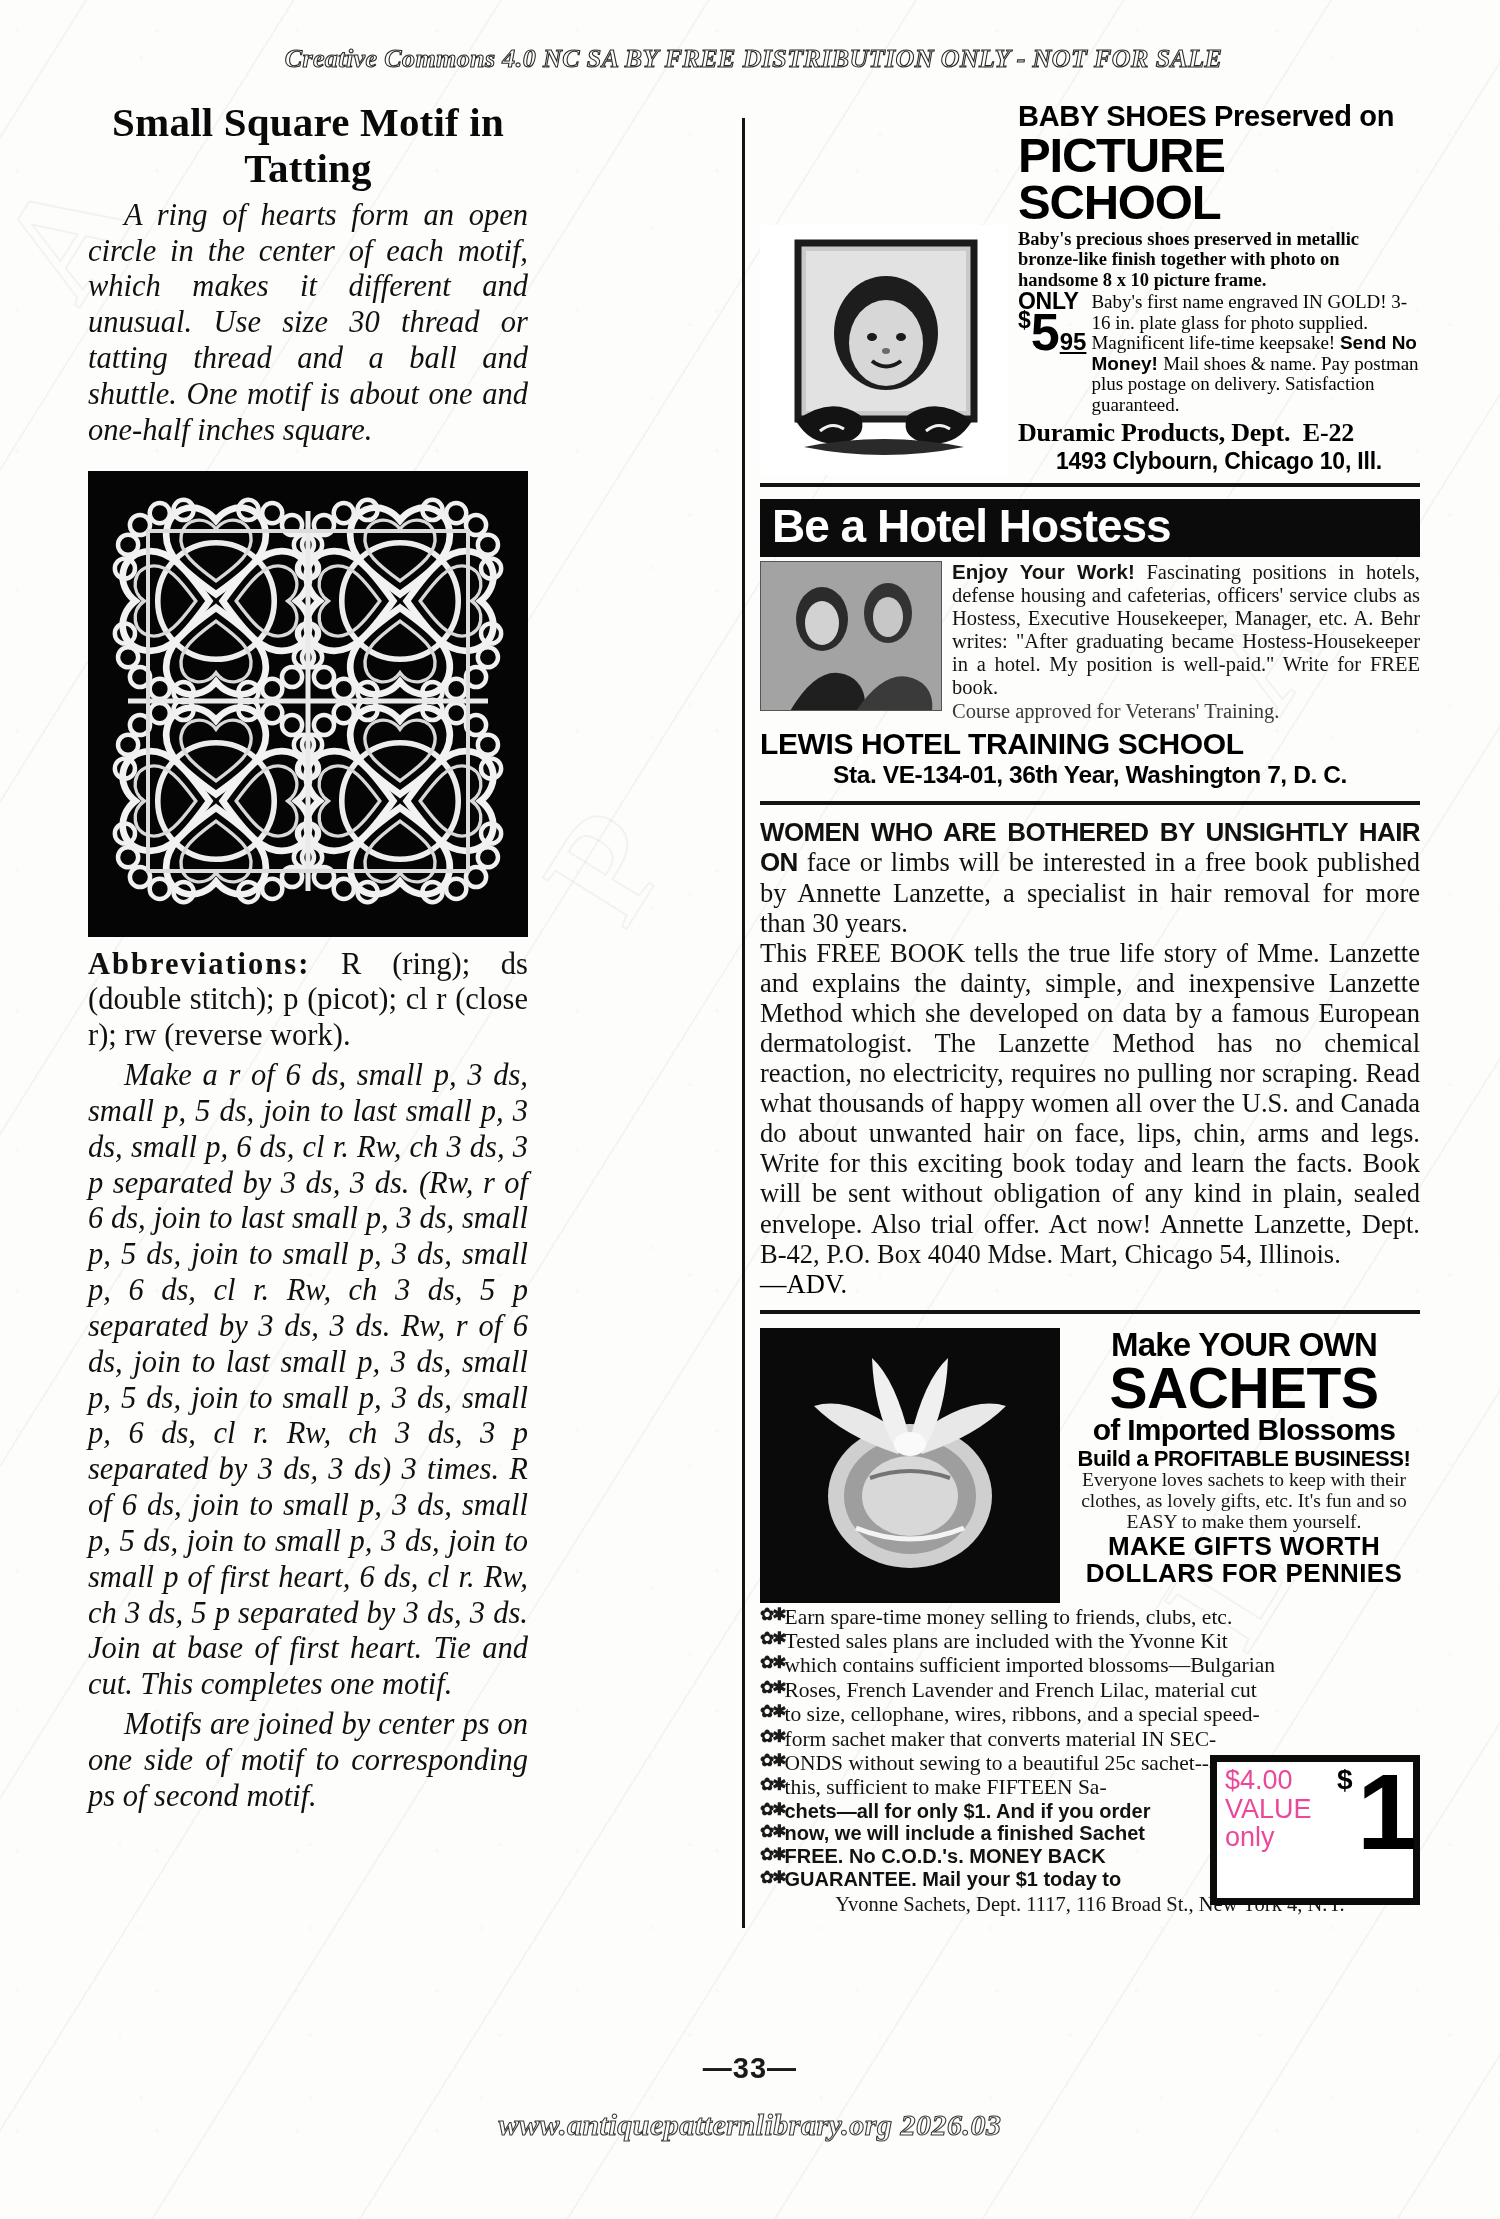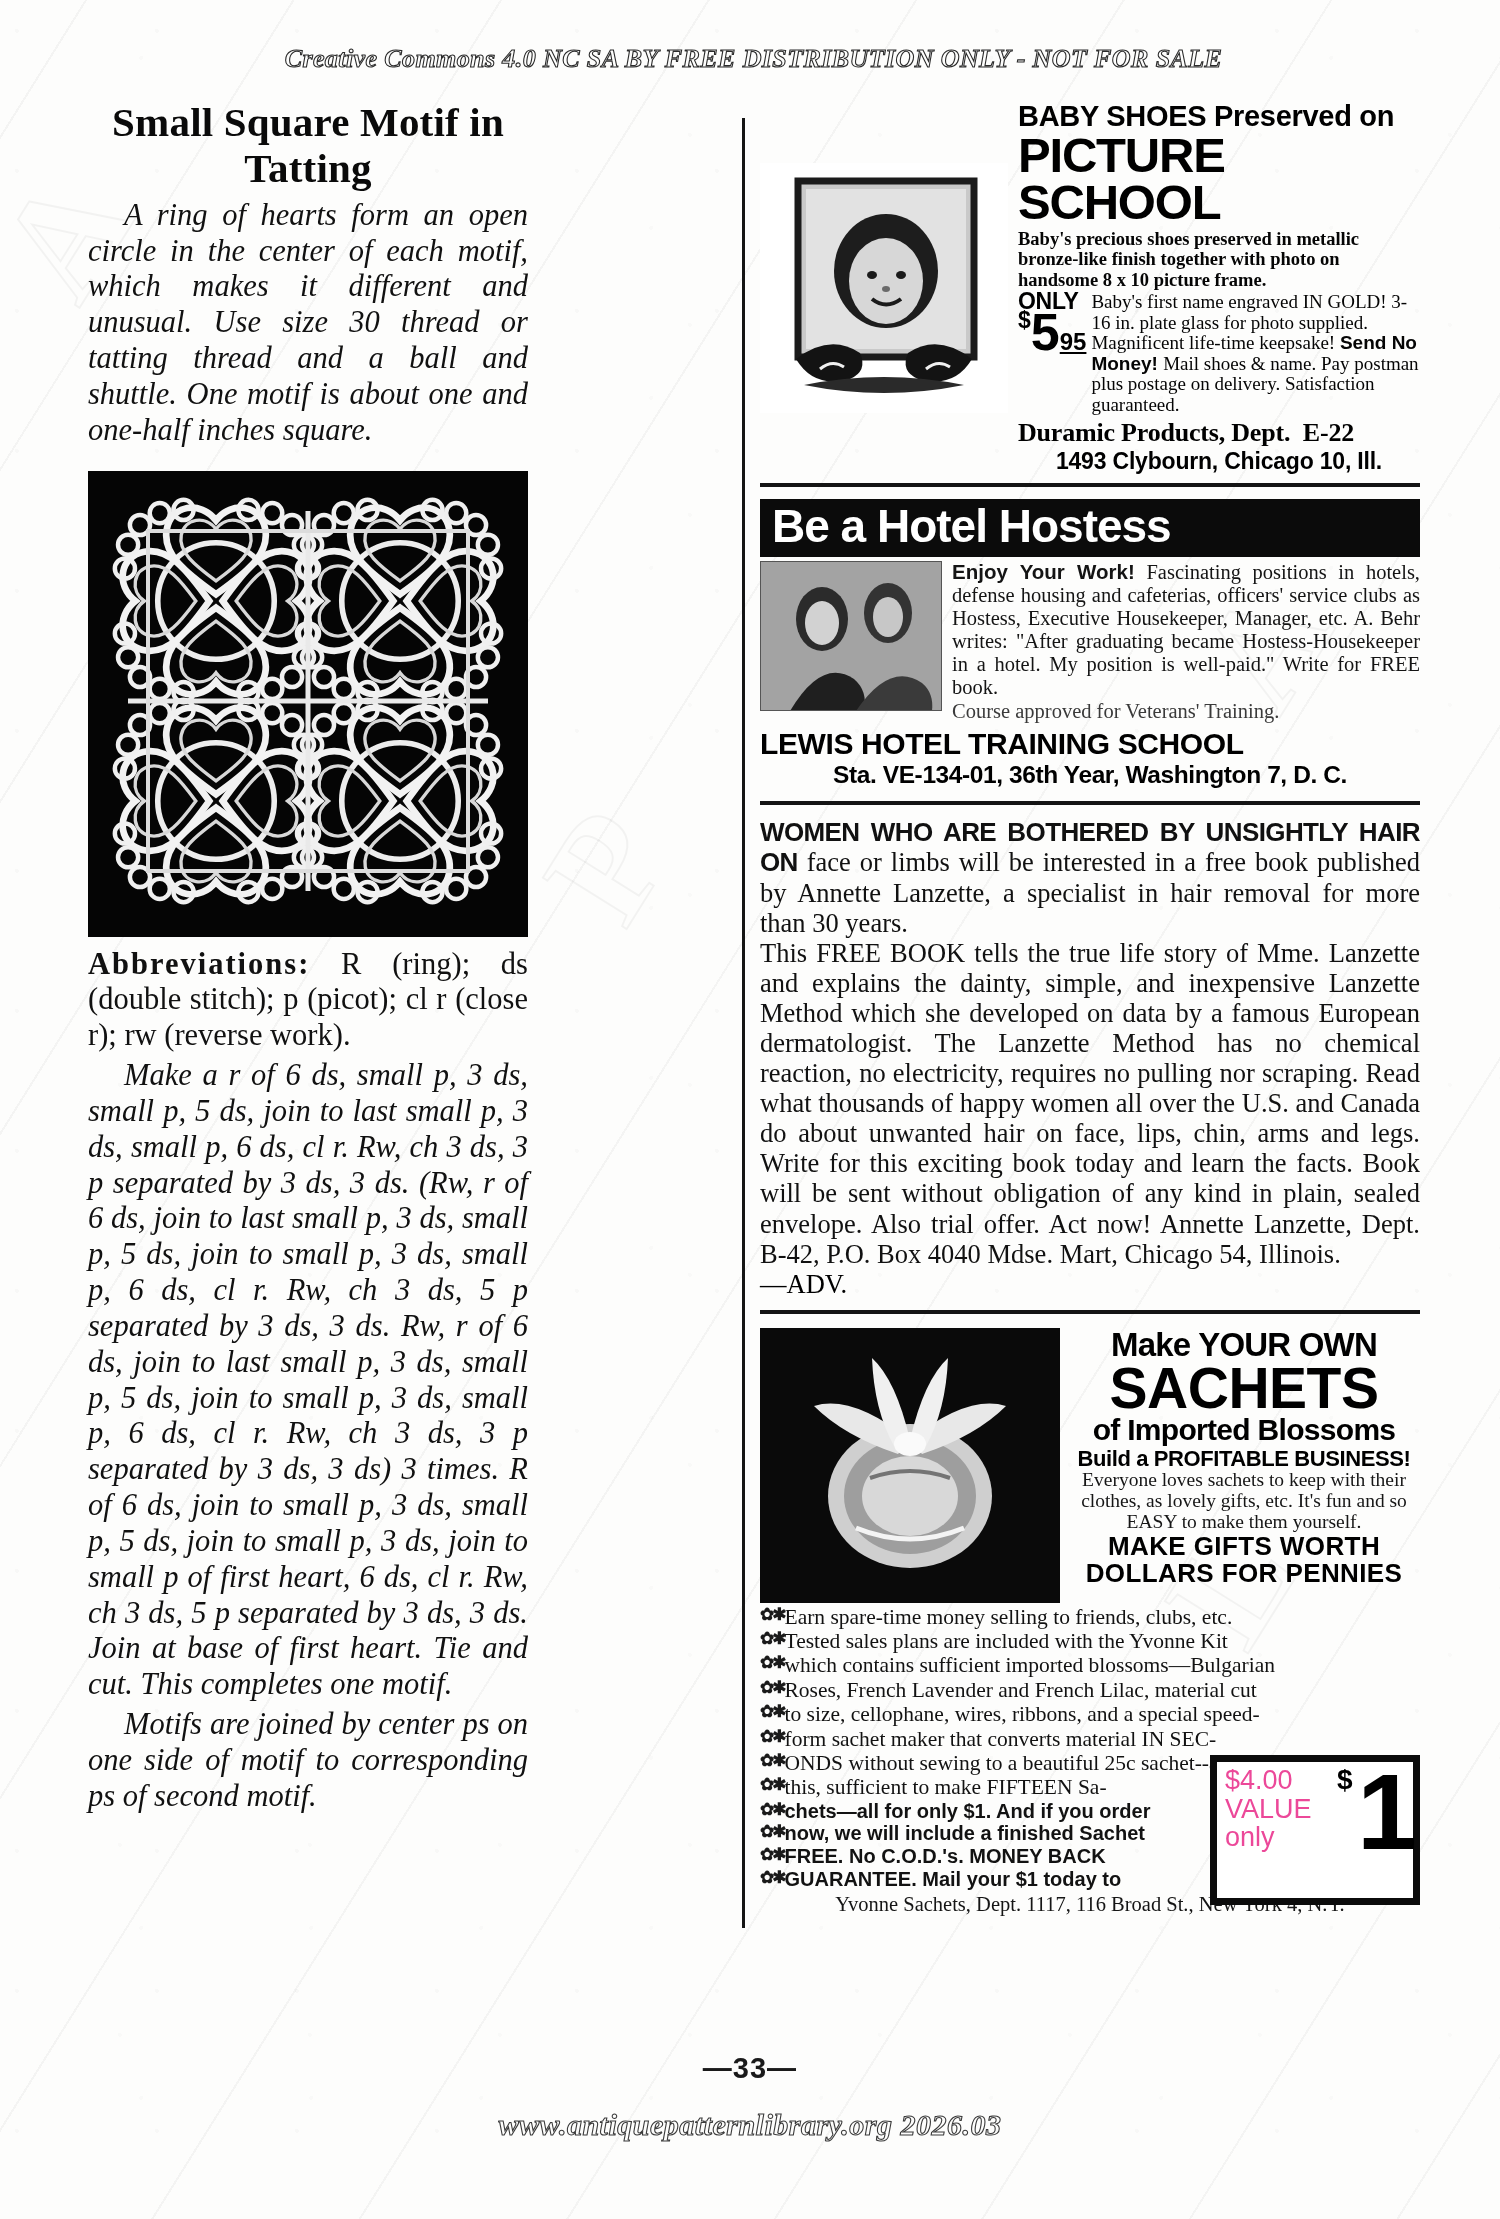--- a/index.html
+++ b/index.html
@@ -89,21 +89,21 @@
     position:relative;overflow:hidden;
   }
   #motif-photo svg{position:absolute;inset:0;}
   .abbr-lead{font-weight:700;letter-spacing:2px;}
 
   
   .hr-thick{height:4px;background:#141414;margin:10px 0 0 0;}
   .ad{position:relative;}
 
   
-  #ad-babyshoes{display:flex;gap:10px;align-items:center;}
+  #ad-babyshoes{display:flex;gap:10px;align-items:flex-end;}
   #babyshoes-photo{
     width:248px;height:250px;flex:0 0 248px;
     position:relative;overflow:hidden;background:#fff;
   }
   #babyshoes-copy{flex:1;padding-top:2px;}
   .bs-h1{font-family:"Liberation Sans",sans-serif;font-weight:700;font-size:29px;letter-spacing:-.3px;line-height:1;color:#000;}
   .bs-h2{font-family:"Liberation Sans",sans-serif;font-weight:700;font-size:49px;letter-spacing:-1.2px;line-height:.96;margin-top:1px;color:#000;}
   .bs-body{font-family:"Liberation Serif",serif;font-weight:700;font-size:18.5px;line-height:1.1;margin-top:3px;color:#050505;}
   .bs-row{display:flex;align-items:flex-start;margin-top:2px;}
   .bs-price{font-family:"Liberation Sans",sans-serif;font-weight:700;line-height:.84;color:#000;padding-right:5px;white-space:nowrap;}

